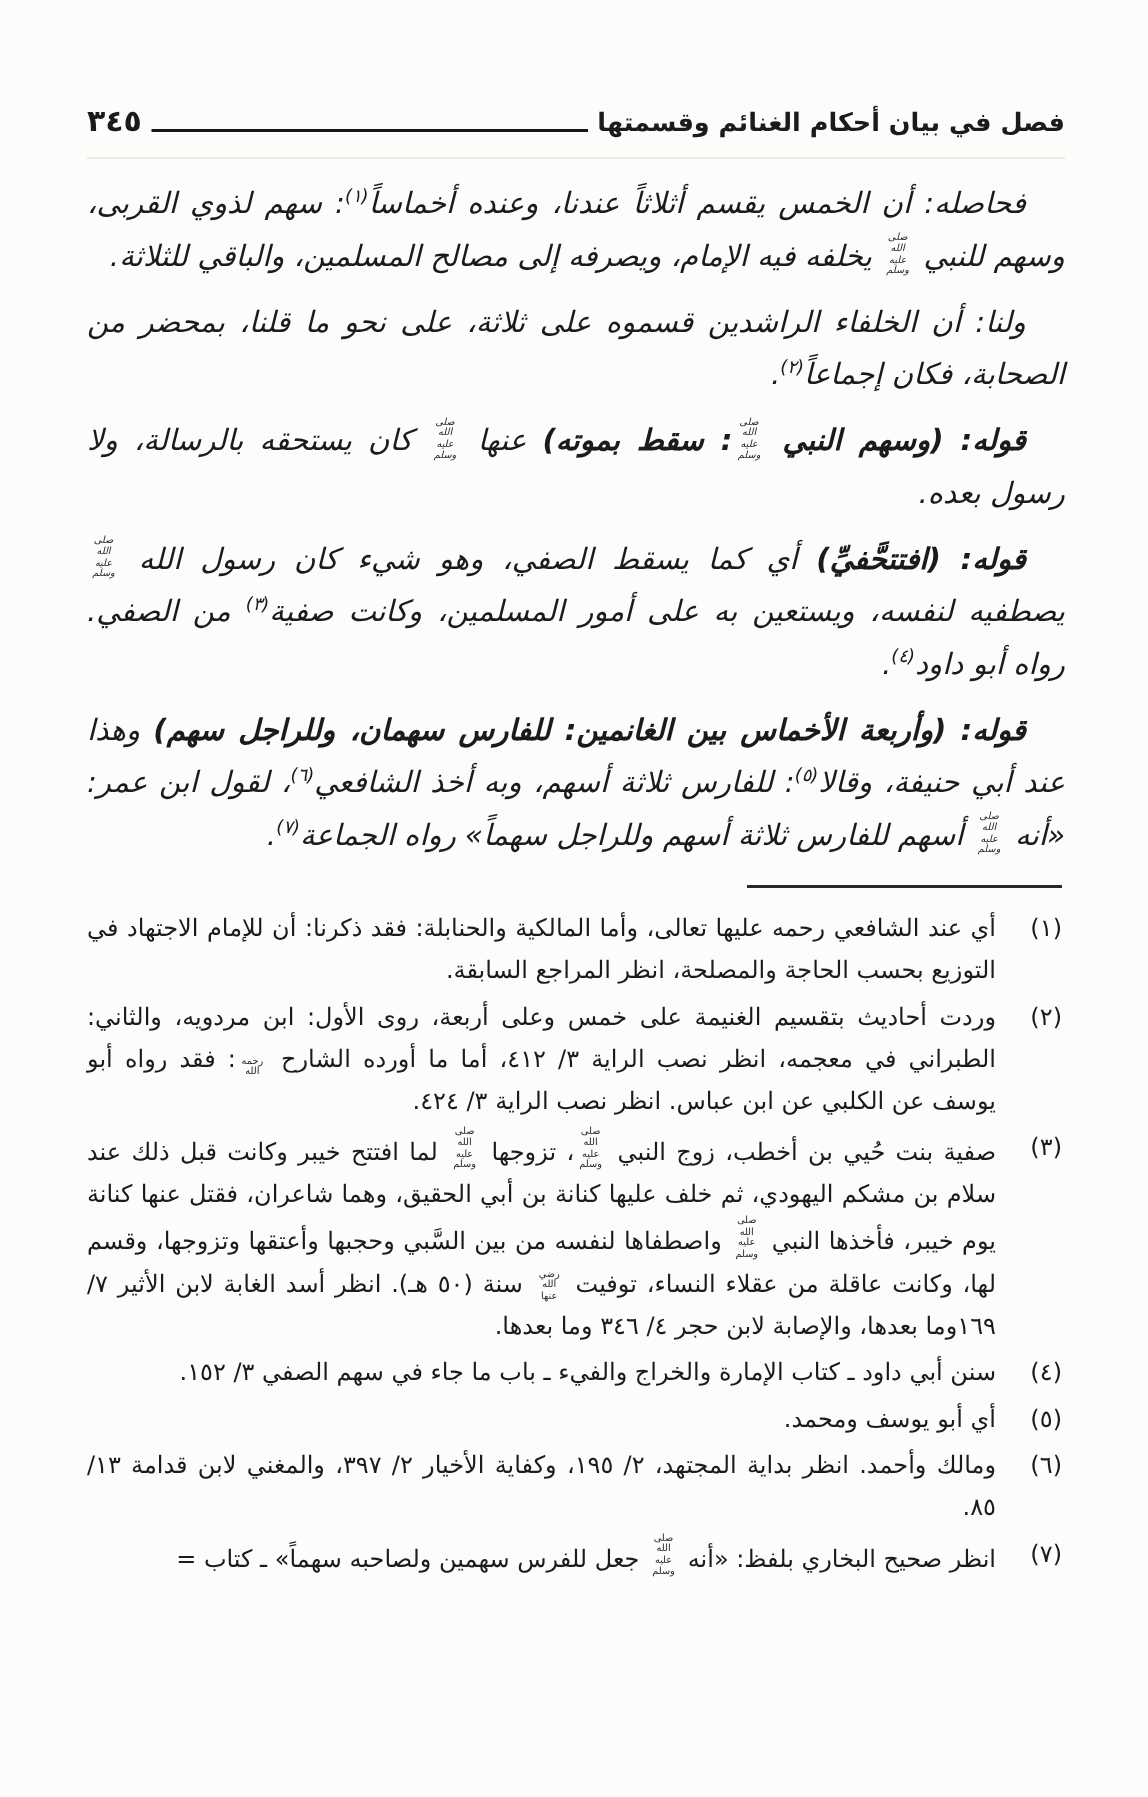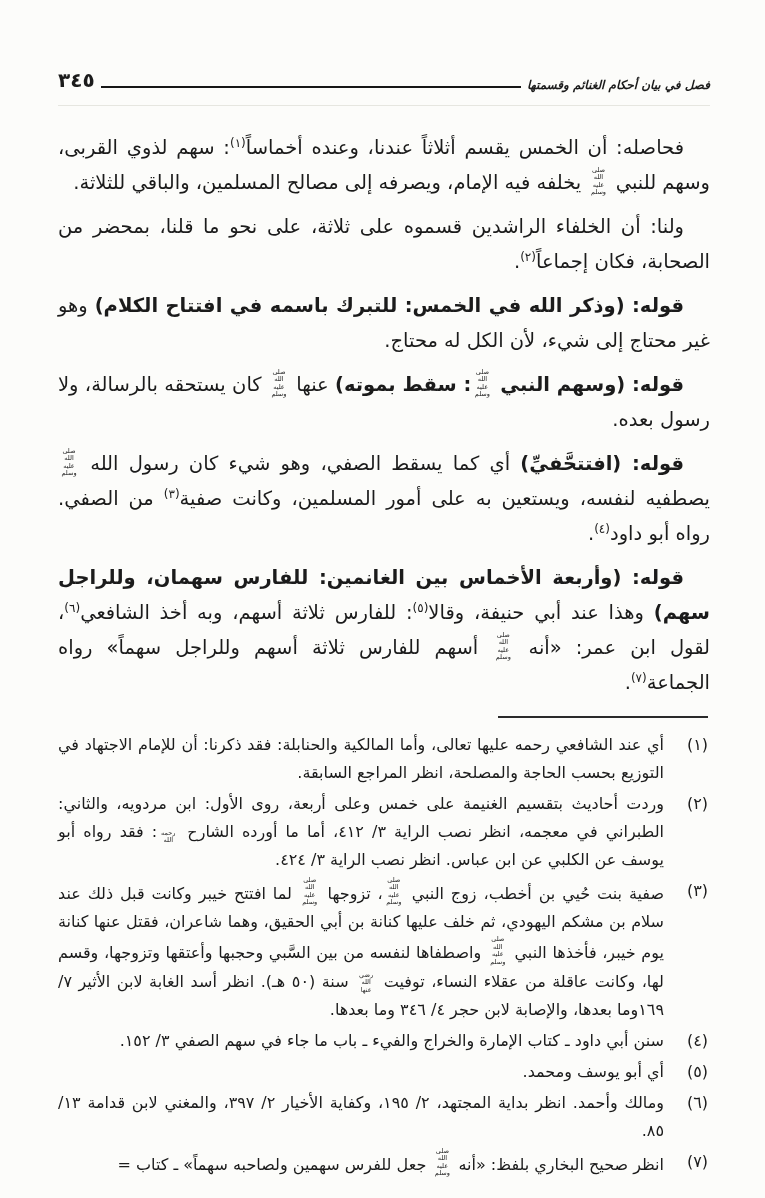--- a/index.html
+++ b/index.html
@@ -8,25 +8,25 @@
     box-sizing:border-box;
     background:#fcfcfa;
     color:#1b1b1b;
     direction:rtl;
     font-family:"DejaVu Sans",sans-serif;
     padding:68px 55px 0 58px;
     overflow:hidden;
   }
   
   .hdr{display:flex;align-items:flex-end;border-bottom:1px solid #e6e6e0;padding-bottom:13px;}
-  .hdr-title{font-weight:bold;font-size:12px;white-space:nowrap;font-style:italic;}
+  .hdr-title{font-weight:bold;font-size:17px;white-space:nowrap;}
   .hdr-line{flex:1;border-bottom:2px solid #161616;margin:0 6px 4px 6px;height:1px;}
   .hdr-page{font-weight:bold;font-size:20px;letter-spacing:1px;white-space:nowrap;}
   
-  .main{margin-top:24px;font-size:19.5px;line-height:35px;text-align:justify;}
+  .main{margin-top:12px;font-size:19.5px;line-height:35px;text-align:justify;font-style:italic;}
   .para{text-indent:26px;margin:0 0 9px 0;}
   .bold{font-weight:bold;}
   .fnref{font-size:12px;line-height:0;letter-spacing:0;}
   .honor{
     display:inline-block;width:22px;
     font-size:6.5px;line-height:1.15;
     text-align:center;vertical-align:-5px;
     font-weight:normal;text-indent:0;
     color:#222;
   }
@@ -42,21 +42,20 @@
 
 <header class="hdr">
   <span class="hdr-title">فصل في بيان أحكام الغنائم وقسمتها</span>
   <span class="hdr-line"></span>
   <span class="hdr-page">٣٤٥</span>
 </header>
 
 <main class="main" id="paras">
     <div class="para"><span class="run">فحاصله: أن الخمس يقسم أثلاثاً عندنا، وعنده أخماساً</span><sup class="fnref">(١)</sup><span class="run">: سهم لذوي القربى، وسهم للنبي </span><span class="honor">صلى الله عليه وسلم</span><span class="run"> يخلفه فيه الإمام، ويصرفه إلى مصالح المسلمين، والباقي للثلاثة.</span></div>
     <div class="para"><span class="run">ولنا: أن الخلفاء الراشدين قسموه على ثلاثة، على نحو ما قلنا، بمحضر من الصحابة، فكان إجماعاً</span><sup class="fnref">(٢)</sup><span class="run">.</span></div>
-    <div class="para"><span class="run bold">قوله: (وذكر الله في الخمس: للتبرك باسمه في افتتاح الكلام)</span><span class="run"> وهو غير محتاج إلى شيء، لأن الكل له محتاج.</span></div>
     <div class="para"><span class="run bold">قوله: (وسهم النبي </span><span class="honor">صلى الله عليه وسلم</span><span class="run bold">: سقط بموته)</span><span class="run"> عنها </span><span class="honor">صلى الله عليه وسلم</span><span class="run"> كان يستحقه بالرسالة، ولا رسول بعده.</span></div>
     <div class="para"><span class="run bold">قوله: (افتتحَّفيِّ)</span><span class="run"> أي كما يسقط الصفي، وهو شيء كان رسول الله </span><span class="honor">صلى الله عليه وسلم</span><span class="run"> يصطفيه لنفسه، ويستعين به على أمور المسلمين، وكانت صفية</span><sup class="fnref">(٣)</sup><span class="run"> من الصفي. رواه أبو داود</span><sup class="fnref">(٤)</sup><span class="run">.</span></div>
     <div class="para"><span class="run bold">قوله: (وأربعة الأخماس بين الغانمين: للفارس سهمان، وللراجل سهم)</span><span class="run"> وهذا عند أبي حنيفة، وقالا</span><sup class="fnref">(٥)</sup><span class="run">: للفارس ثلاثة أسهم، وبه أخذ الشافعي</span><sup class="fnref">(٦)</sup><span class="run">، لقول ابن عمر: «أنه </span><span class="honor">صلى الله عليه وسلم</span><span class="run"> أسهم للفارس ثلاثة أسهم وللراجل سهماً» رواه الجماعة</span><sup class="fnref">(٧)</sup><span class="run">.</span></div>
   </main>
 
 <div class="fnsep"></div>
 
 <section class="fns" id="fns">
     <div class="fn">
       <span class="fn-num">(١)</span>

